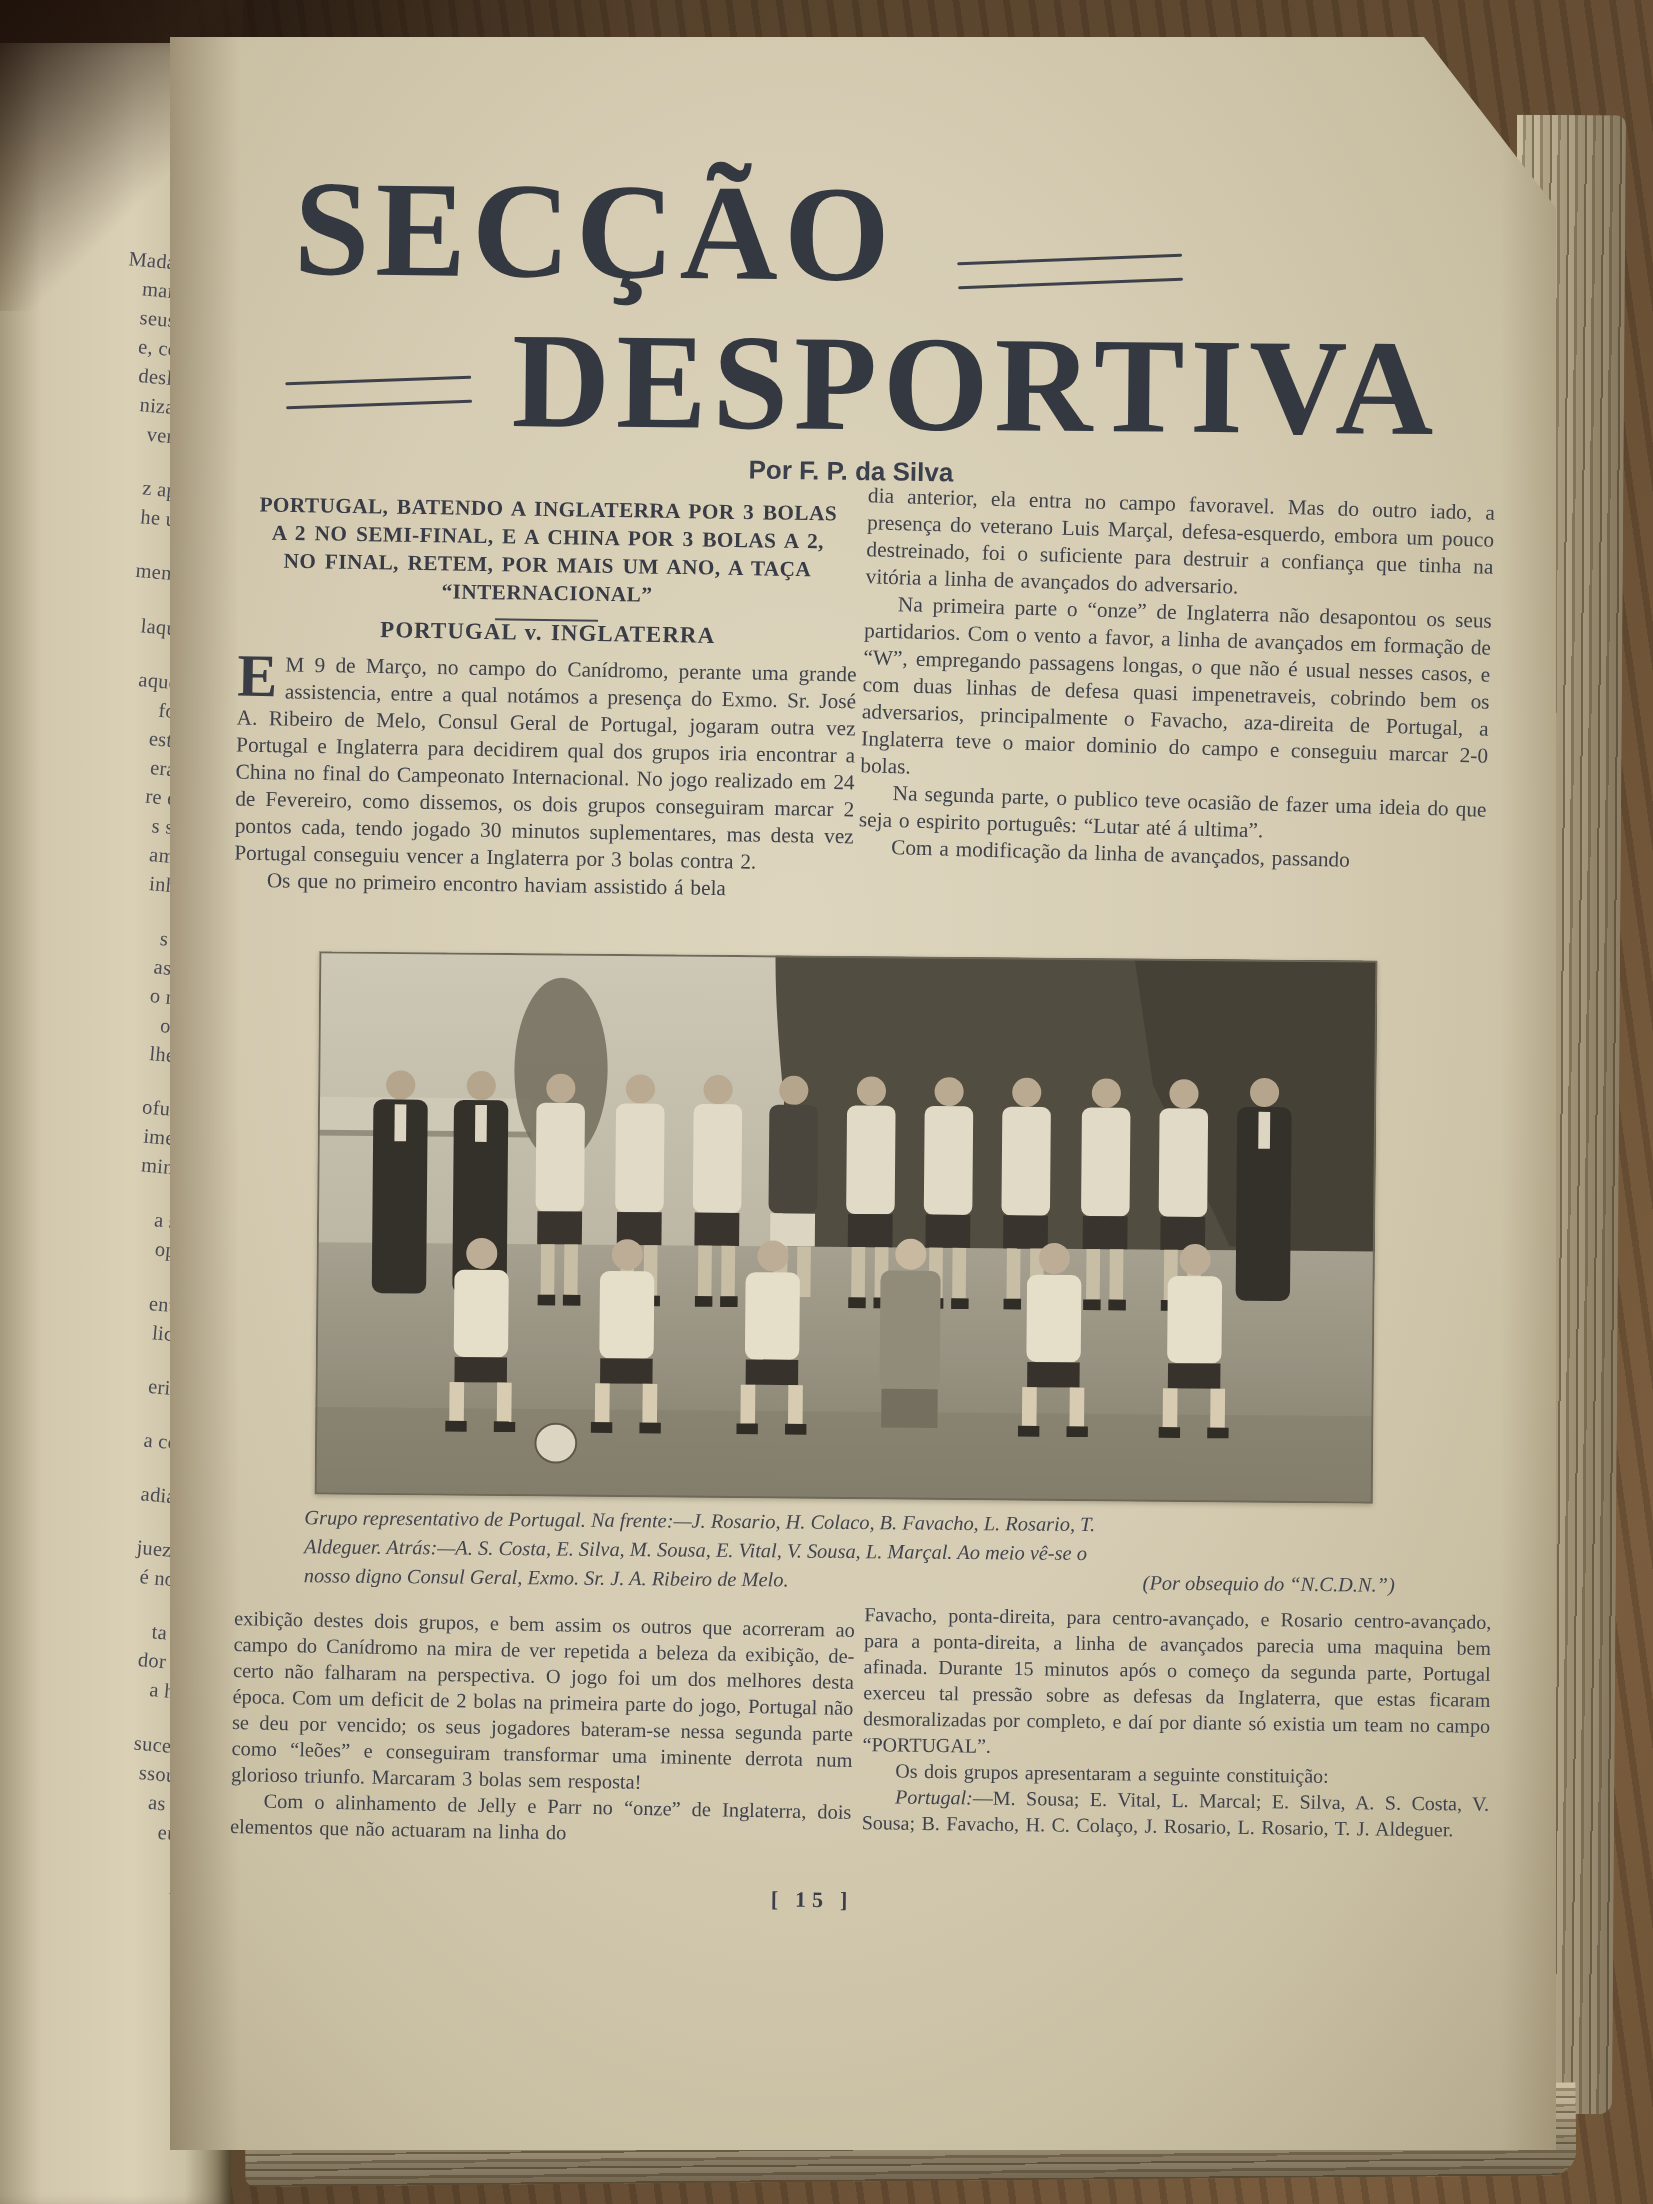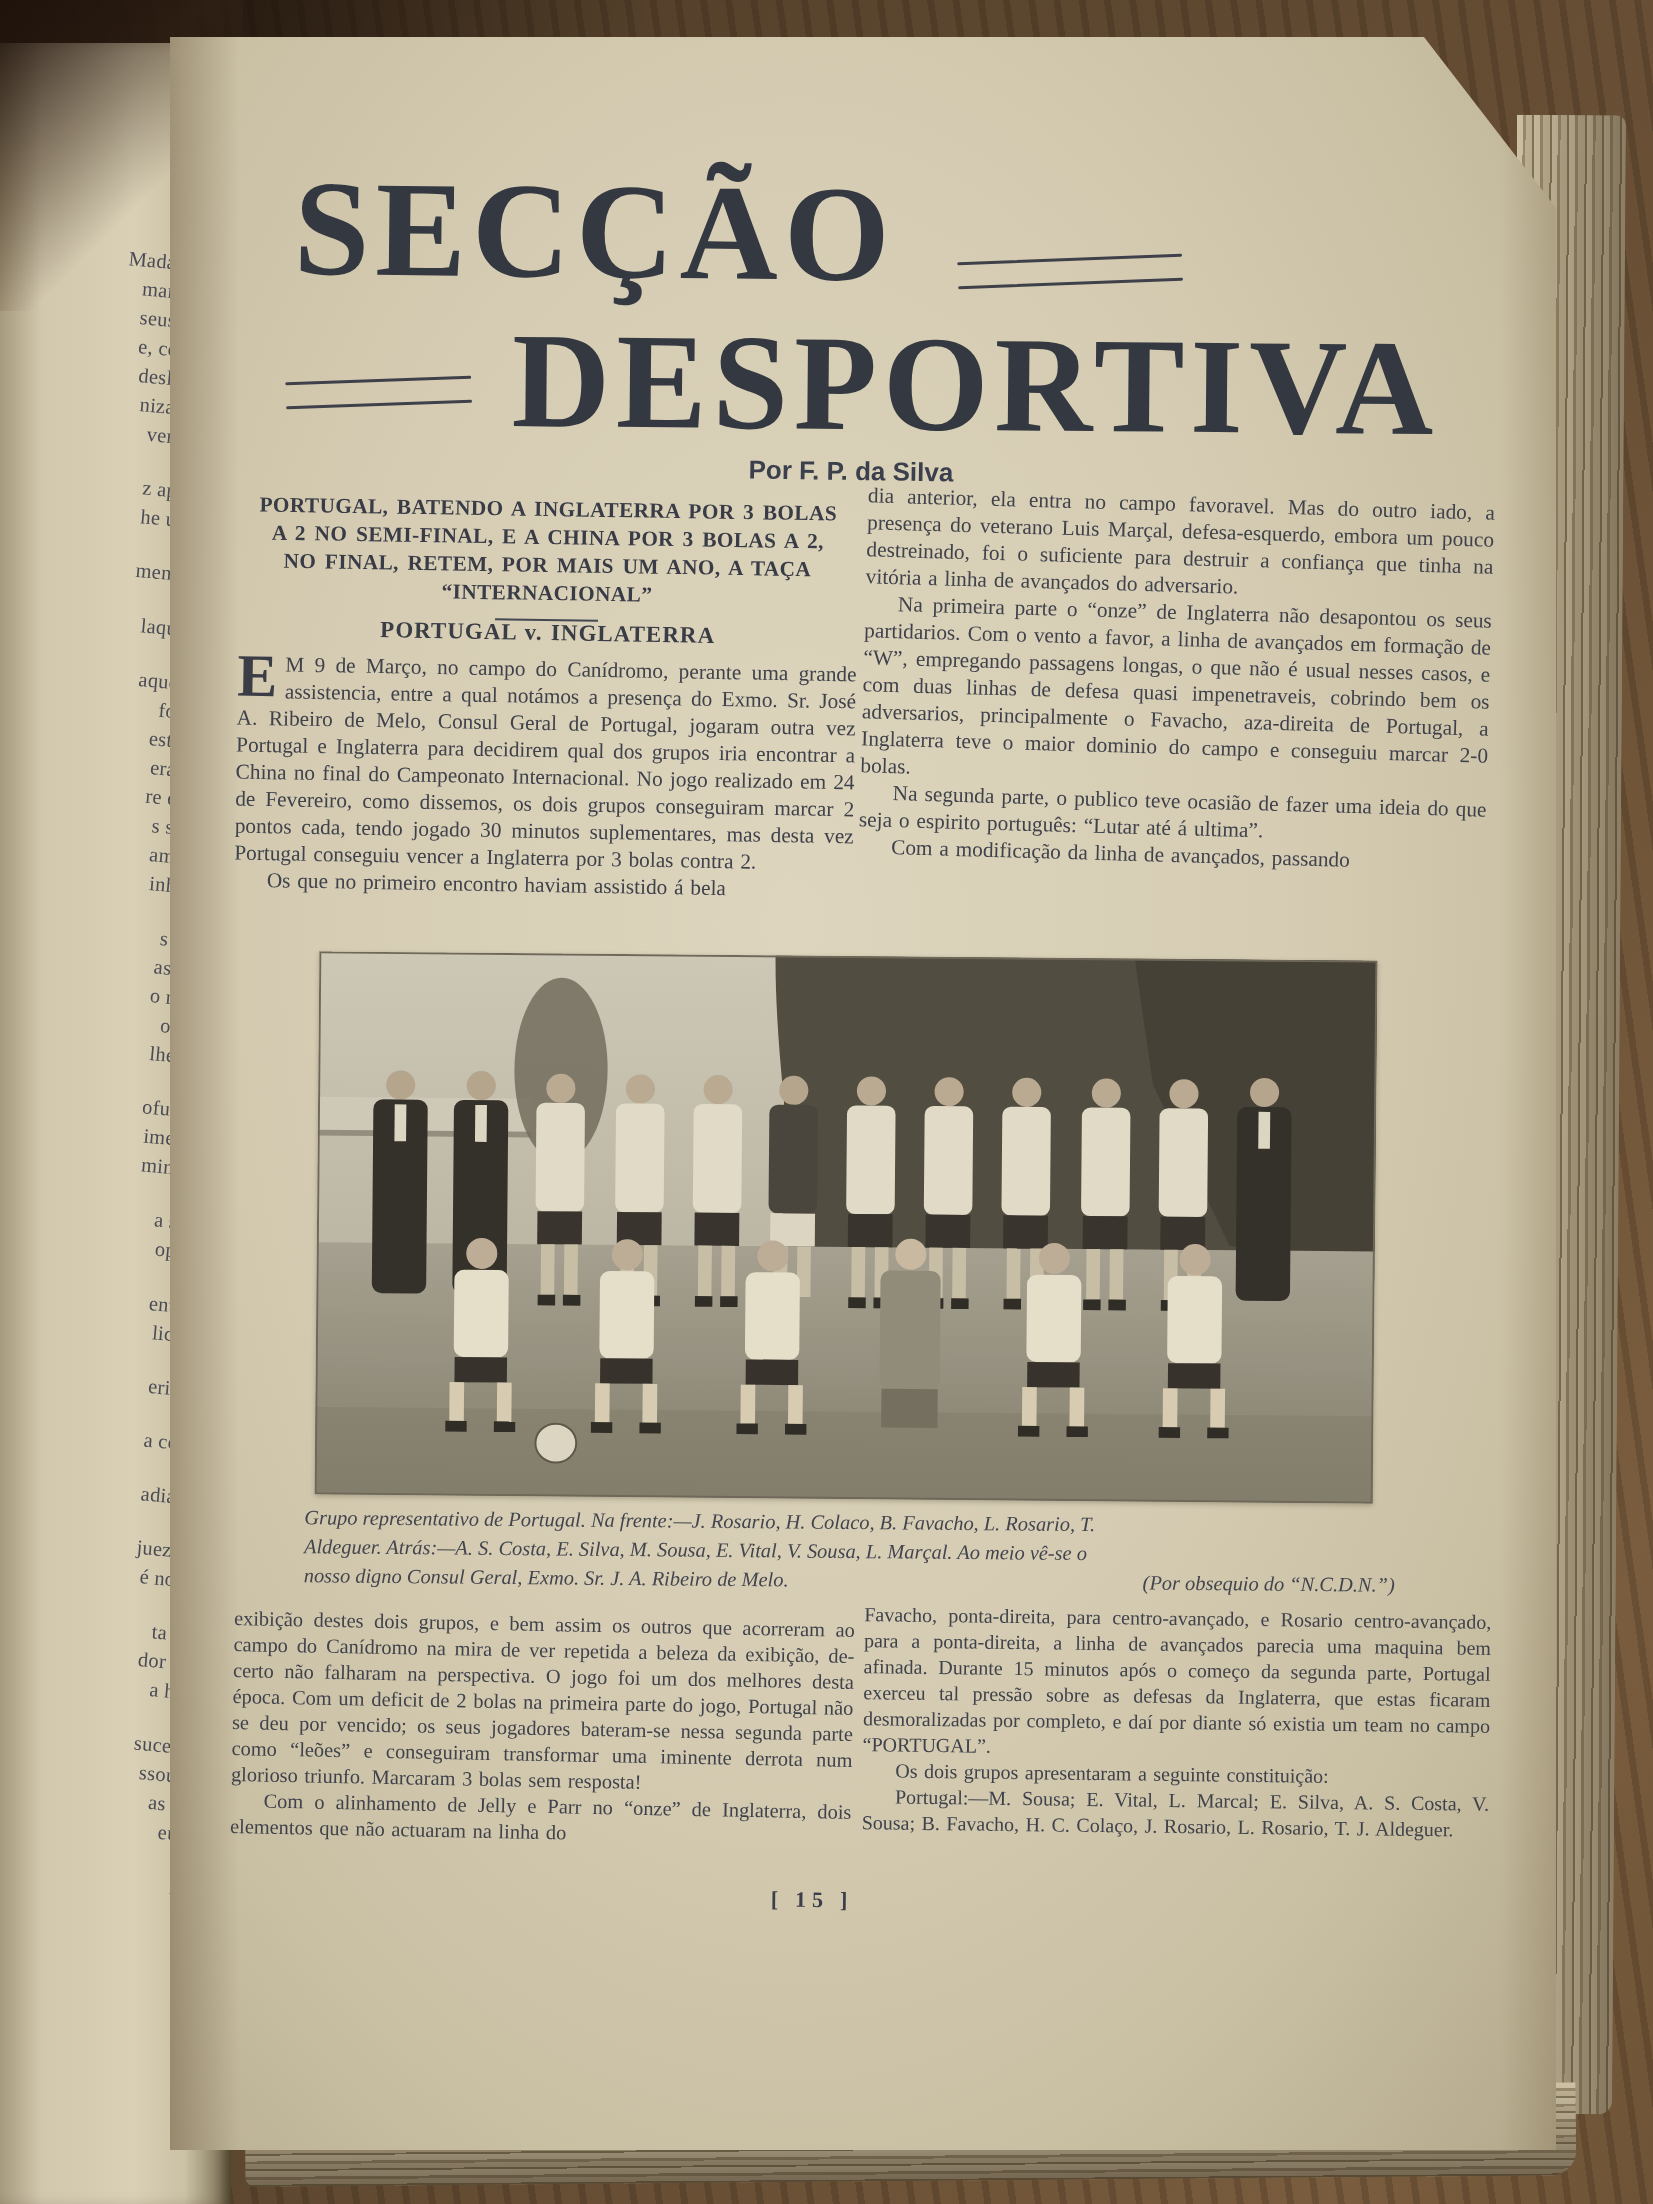--- a/index.html
+++ b/index.html
@@ -96,21 +96,21 @@
   .bl{left:62px;top:1574px;width:621px;font-size:20.4px;line-height:26px;transform:rotate(1.1deg);}
   .br{left:693px;top:1568px;width:627px;font-size:20px;line-height:26px;transform:rotate(.7deg);}
   .match-heading{
     font-size:23px;font-weight:bold;text-align:center;letter-spacing:1px;
     margin:0 0 9.7px 0;color:#3a3d46;
   }
   .dropcap{
     float:left;font-size:60px;line-height:47px;font-weight:bold;
     padding:1.9px 7.8px 0 0;color:#3a3d46;
   }
-  .it{}
+  .it{font-style:italic;}
   
   .photo{
     position:absolute;left:147px;top:919px;width:1058px;height:543px;
     transform:rotate(.5deg);
     box-shadow:inset 0 0 45px rgba(28,26,18,.4),0 1.9px 5.8px rgba(40,30,15,.25);
     filter:sepia(.12) contrast(.96);
   }
   .photo svg{display:block;}
   
   .caption{

